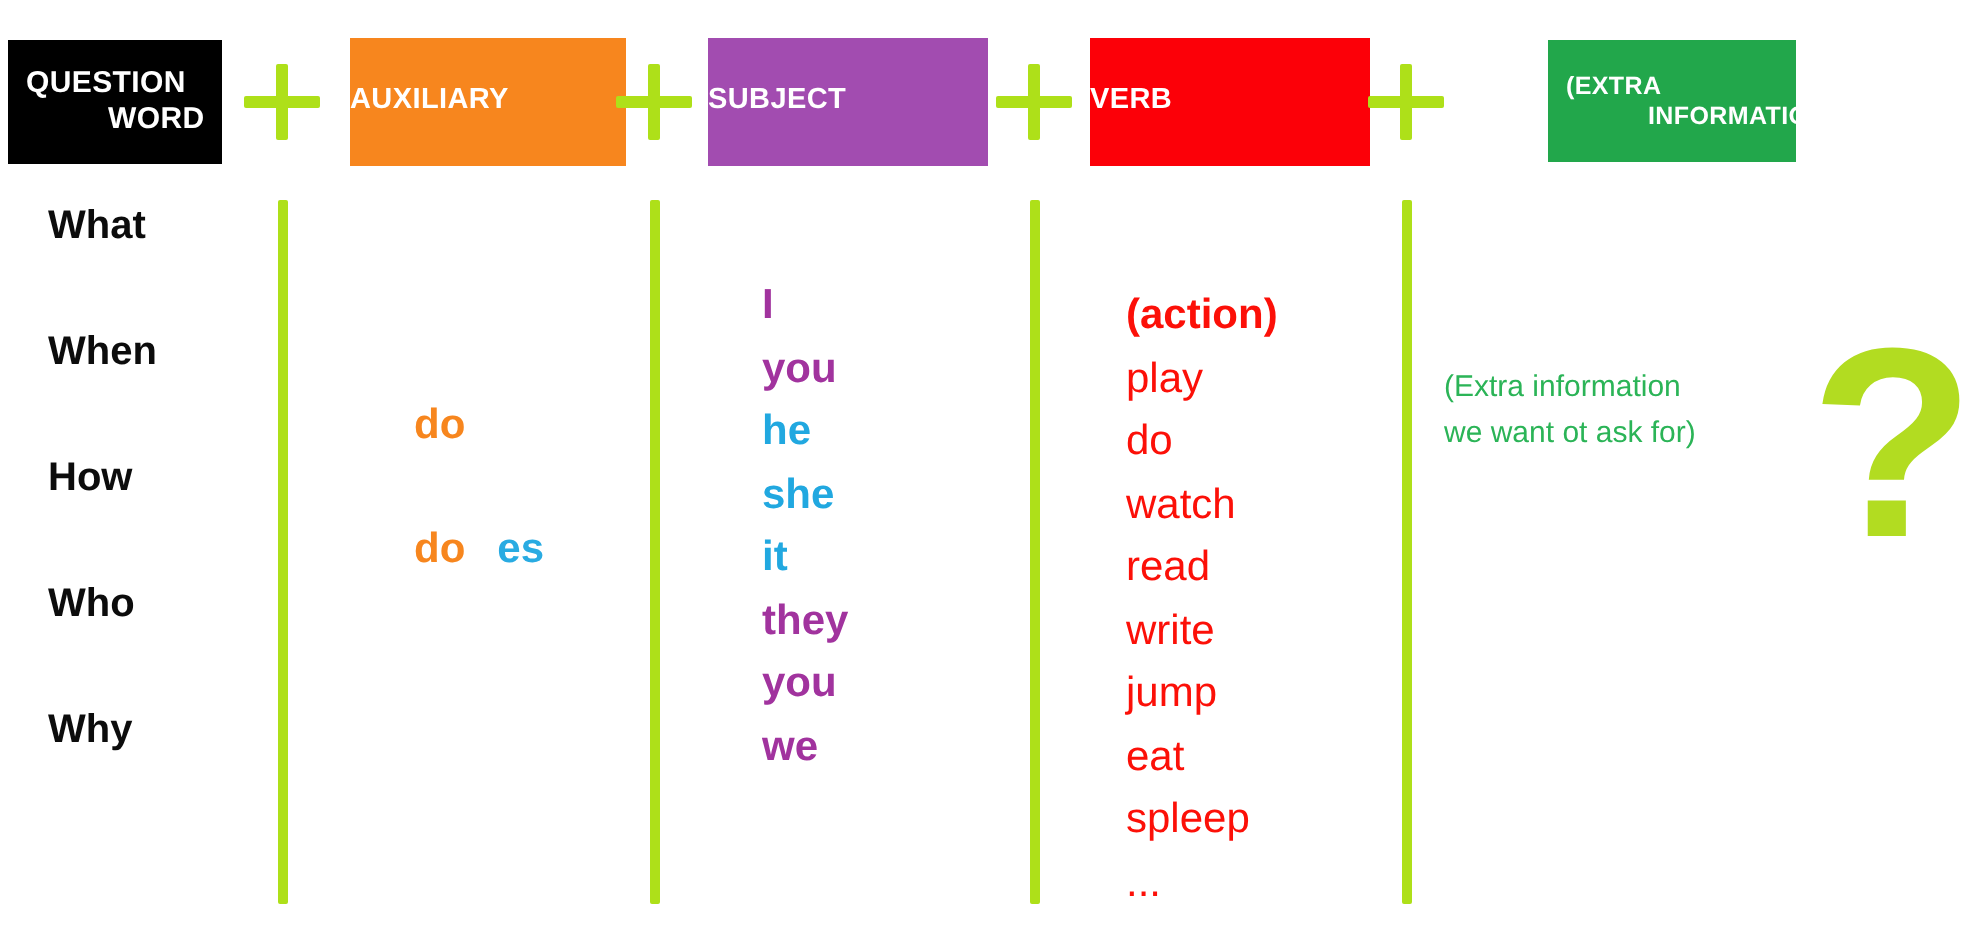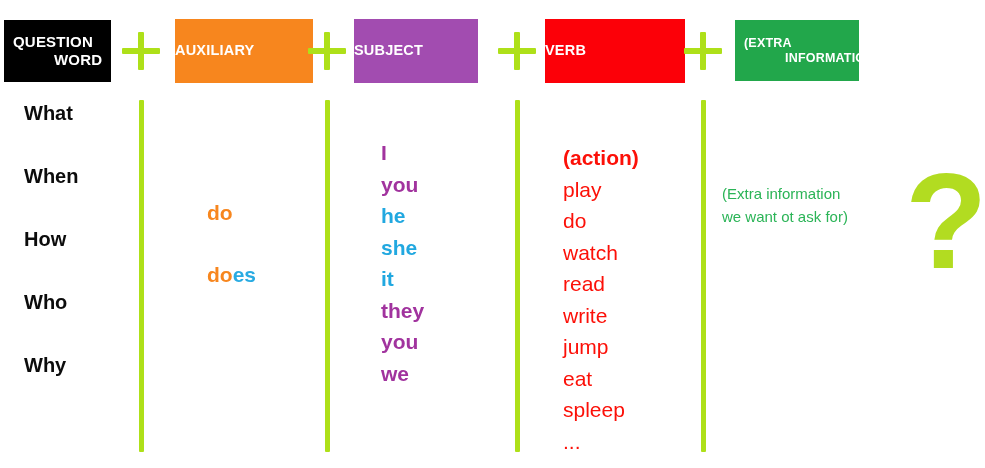--- a/index.html
+++ b/index.html
@@ -47,31 +47,31 @@
   .hdr-aux {
     left: 175px; top: 19px; width: 138px; height: 64px;
     background: #F7861E;
     font-size: 14.5px;
   }
   .hdr-subject {
     left: 354px; top: 19px; width: 140px; height: 64px;
     background: #A council;
   }
   .hdr-subject {
-    left: 354px; top: 19px; width: 124px; height: 64px;
+    left: 354px; top: 19px; width: 140px; height: 64px;
     background: #A24CB0;
     font-size: 14.5px;
   }
   .hdr-verb {
     left: 545px; top: 19px; width: 140px; height: 64px;
     background: #FC0008;
     font-size: 14.5px;
   }
   .hdr-extra {
-    left: 735px; top: 20px; width: 124px; height: 61px;
+    left: 774px; top: 20px; width: 124px; height: 61px;
     background: #22A74B;
     font-size: 12.5px;
     justify-content: flex-start;
     text-align: left;
     padding-left: 9px;
   }
   .hdr-box .line2 { display: block; margin-left: 41px; }
 
   
   .plus {
@@ -133,21 +133,21 @@
     top: 200px;
     width: 110px;
   }
   .col-aux .aux {
     font-size: 21px;
     font-weight: bold;
     height: 62px;
     line-height: 26px;
     color: #F7861E;
   }
-  .col-aux .aux .tail { color: #29ABE2; }
+  .col-aux .aux .tail { color: #29ABE2; margin-left: 16px; }
 
   .col-subject {
     left: 381px;
     top: 137px;
     width: 120px;
   }
   .col-subject .subj {
     font-size: 21px;
     font-weight: bold;
     line-height: 31.5px;

